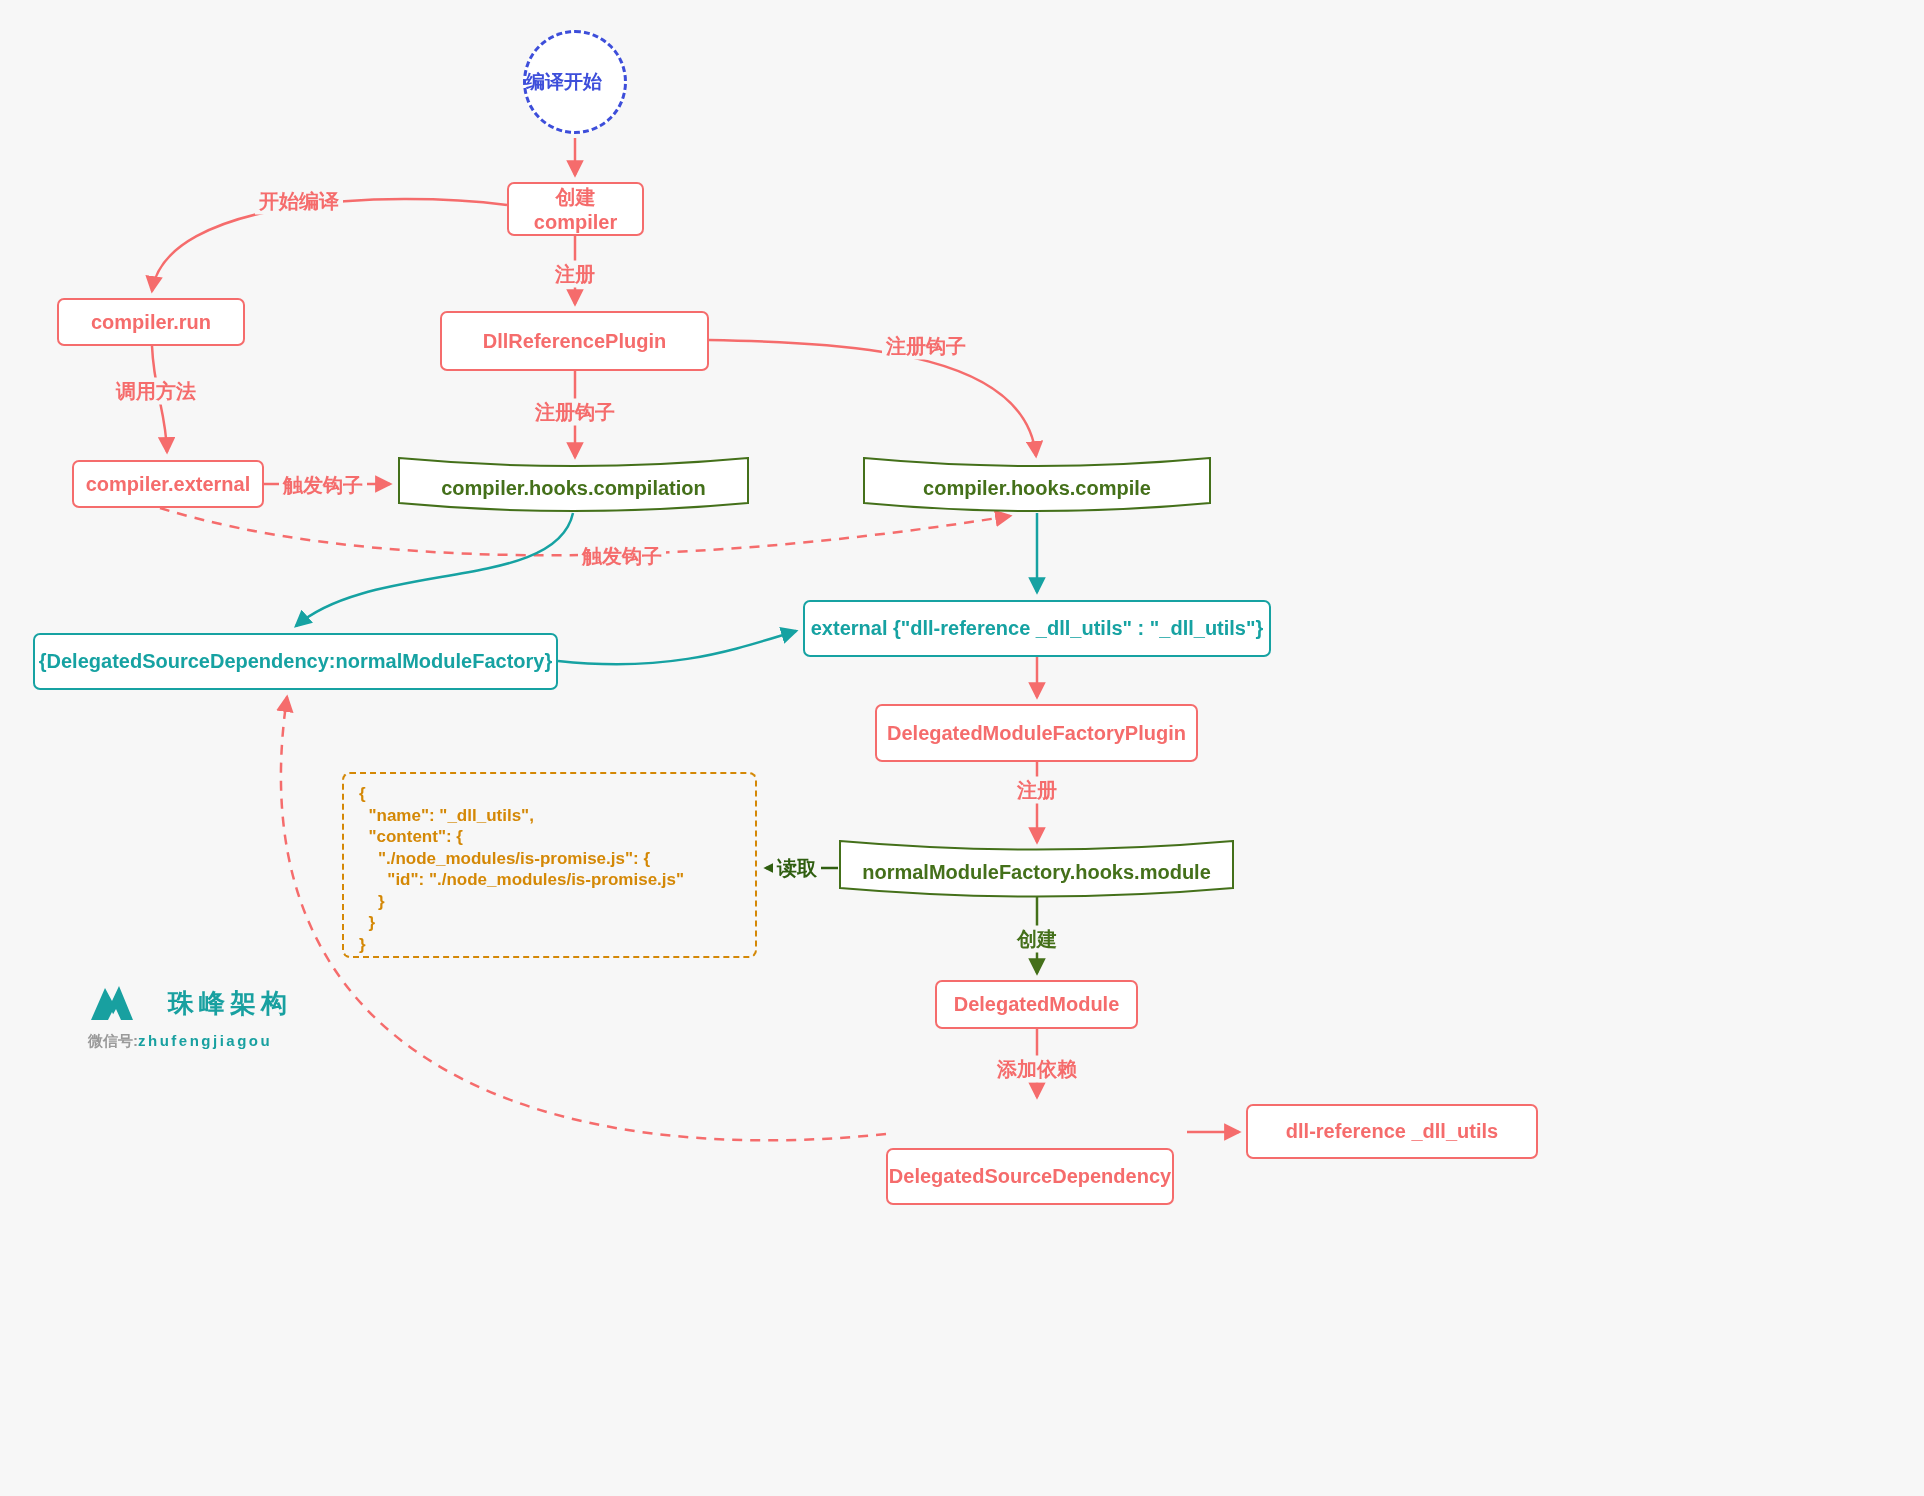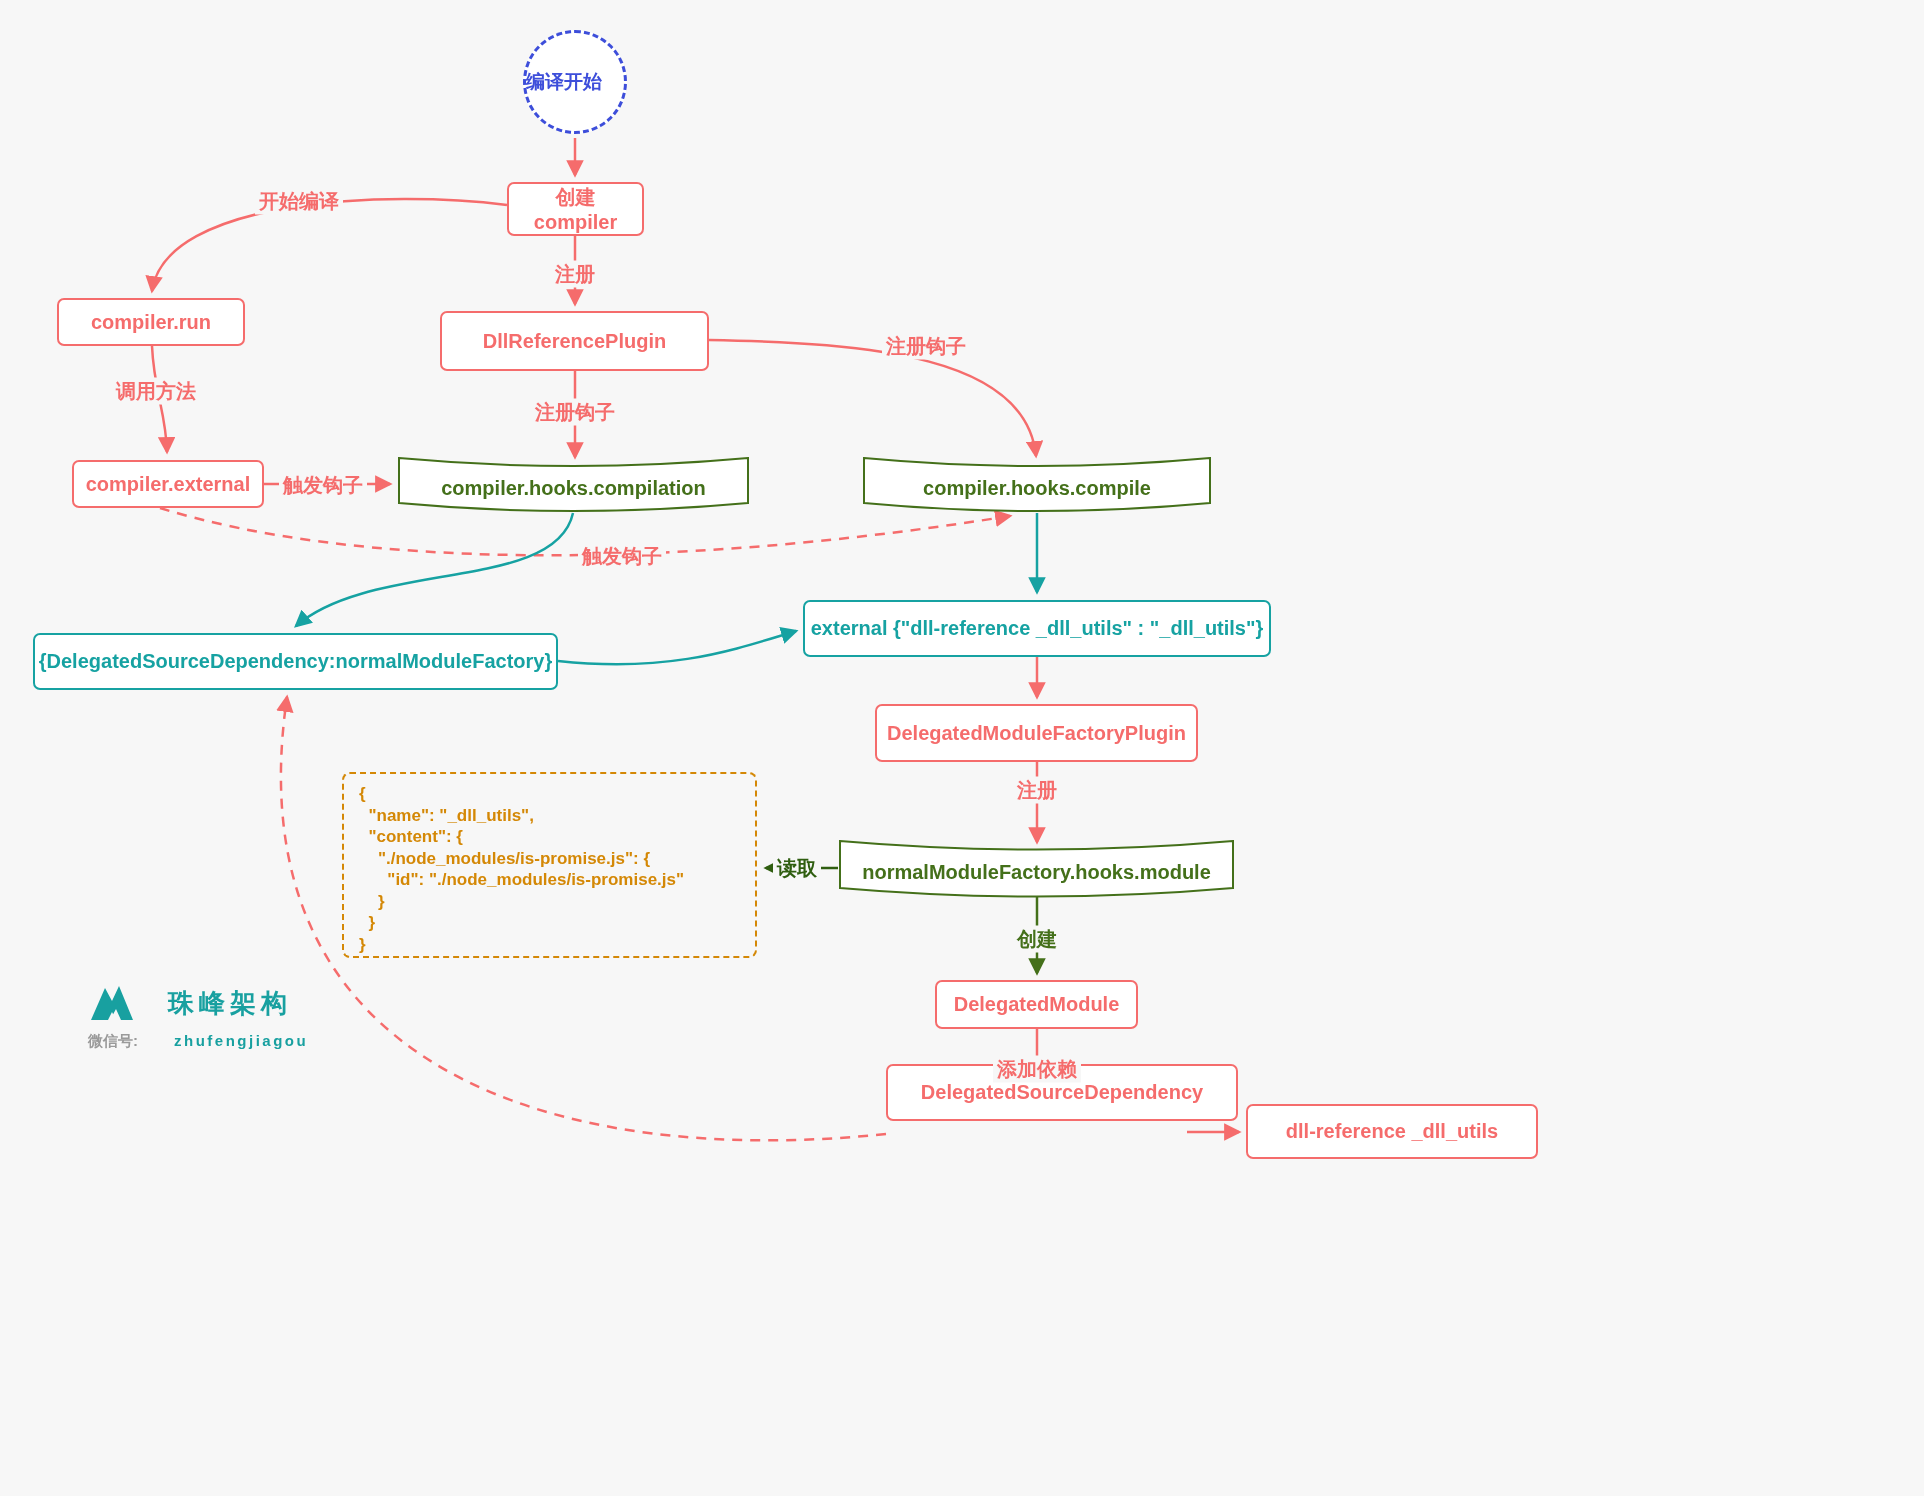--- a/index.html
+++ b/index.html
@@ -34,21 +34,21 @@
           font-size:20px; z-index:3; background:#f7f7f7; padding:0 4px; white-space:nowrap; }
   .lbl-red { color:#f56c6c; }
   .lbl-green { color:#44701a; }
   .lbl-dkgreen { color:#2f5e10; }
 
   .logo { position:absolute; left:88px; top:982px; z-index:2; }
   .logo-row { display:flex; align-items:center; gap:8px; }
   .logo-brand { color:#18a0a0; font-weight:bold; font-size:26px; letter-spacing:5px;margin-left:24px; }
   .logo-wechat { margin-top:8px; font-size:15px; font-weight:bold; }
   .logo-wechat .prefix { color:#9a9a9a; }
-  .logo-wechat .wid { color:#18a0a0; letter-spacing:2.5px;margin-left:36px; }
+  .logo-wechat .wid { color:#18a0a0; letter-spacing:2.5px; }
 </style>
 </head>
 <body>
 
 <div id="stage">
 
   <svg id="edges" width="1924" height="1496" viewBox="0 0 1924 1496">
     <defs>
       <marker id="arr-red" viewBox="0 0 10 10" refX="8.5" refY="5" markerWidth="7" markerHeight="7" orient="auto">
         <path d="M0,0 L10,5 L0,10 Z" fill="#f56c6c"></path>
@@ -130,21 +130,21 @@
     <div class="manifest-line">  "content": {</div>
     <div class="manifest-line">    "./node_modules/is-promise.js": {</div>
     <div class="manifest-line">      "id": "./node_modules/is-promise.js"</div>
     <div class="manifest-line">    }</div>
     <div class="manifest-line">  }</div>
     <div class="manifest-line">}</div>
   </div>
 
   <div class="node box-red" style="left:935px;top:980px;width:203px;height:49px">DelegatedModule</div>
 
-  <div class="node box-red" style="left:886px;top:1064px;width:352px;height:57px">DelegatedSourceDependency</div>
+  <div class="node box-red" style="left:886px;top:1148px;width:288px;height:57px">DelegatedSourceDependency</div>
 
   <div class="node box-red" style="left:1246px;top:1104px;width:292px;height:55px">dll-reference _dll_utils</div>
 
   <div class="edge-label lbl-red" style="left:299px;top:201px">开始编译</div>
   <div class="edge-label lbl-red" style="left:575px;top:274px">注册</div>
   <div class="edge-label lbl-red" style="left:156px;top:391px">调用方法</div>
   <div class="edge-label lbl-red" style="left:575px;top:412px">注册钩子</div>
   <div class="edge-label lbl-red" style="left:323px;top:485px">触发钩子</div>
   <div class="edge-label lbl-red" style="left:926px;top:346px">注册钩子</div>
   <div class="edge-label lbl-red" style="left:622px;top:556px">触发钩子</div>

